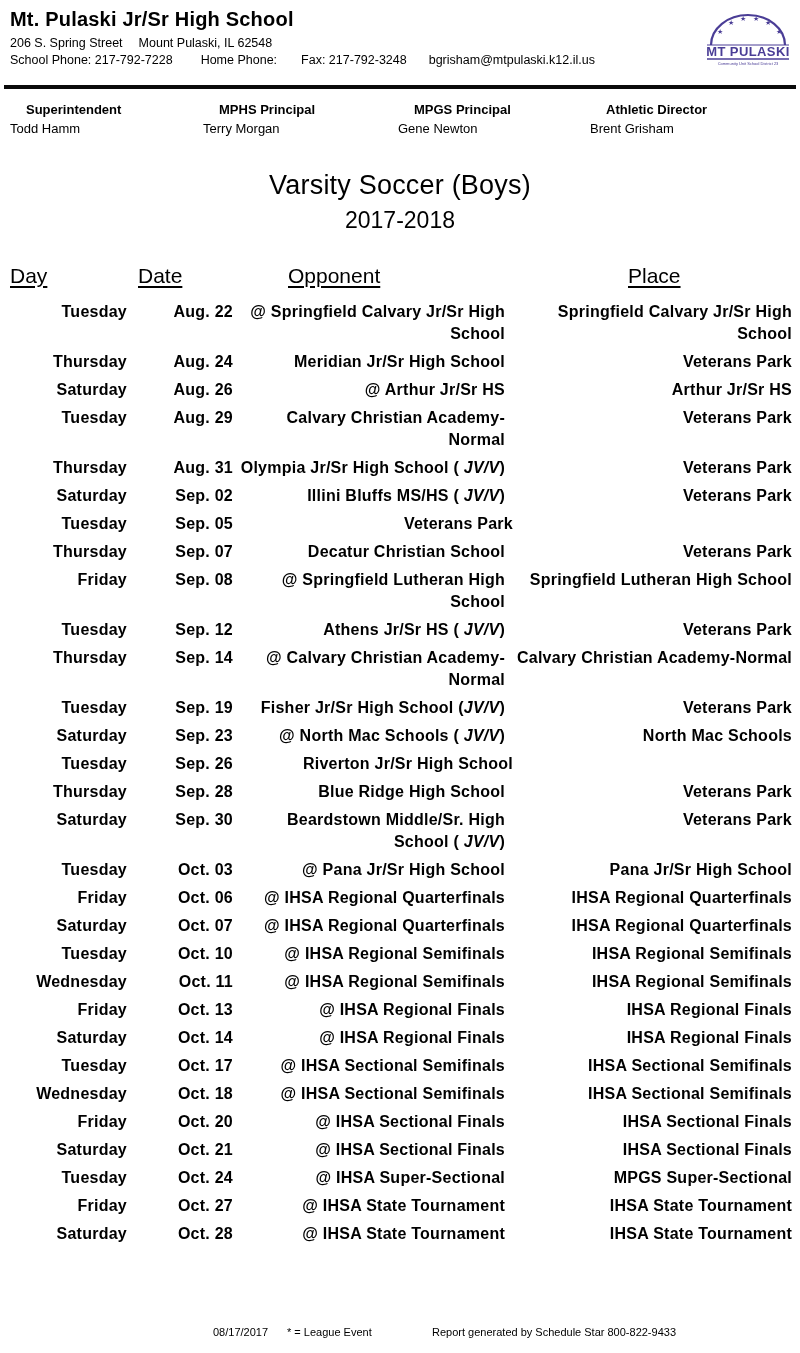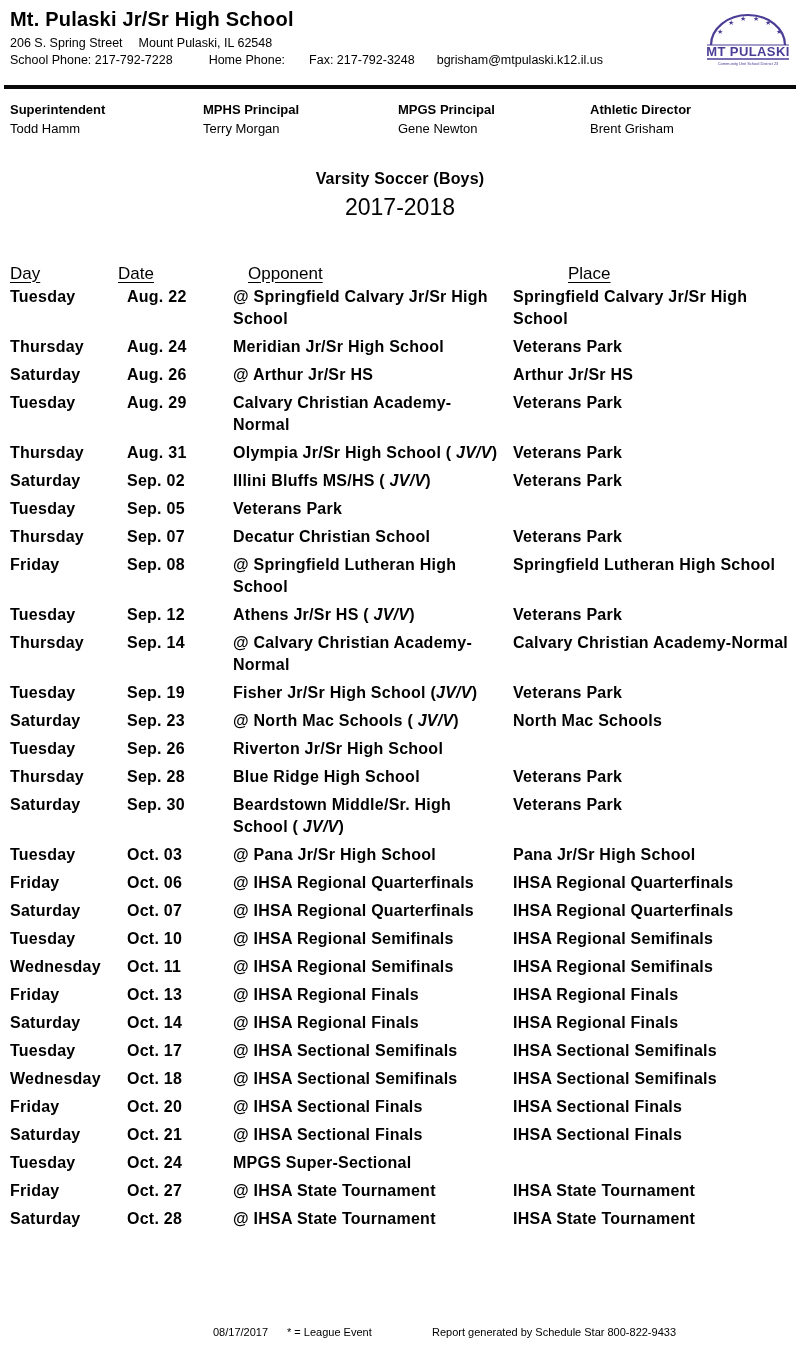--- a/index.html
+++ b/index.html
@@ -8,49 +8,49 @@
     width:800px; height:1353px; position:relative; overflow:hidden;
     font-family:"Liberation Sans", sans-serif; color:#000;
   }
   .page { position:absolute; inset:0; }
 
   
   .school-name { position:absolute; left:10px; top:8px; font-size:20px; font-weight:bold; letter-spacing:0.2px; }
   .addr-line  { position:absolute; left:10px; top:36px; font-size:12.5px; }
   .addr-line .seg { margin-right:16px; }
   .phone-line { position:absolute; left:10px; top:53px; font-size:12.5px; }
-  .phone-line .seg { margin-right:36px; }
+  .phone-line .seg { margin-right:28px; }
   .phone-line .seg:nth-child(2){ margin-right:24px; }
   .phone-line .seg:nth-child(3){ margin-right:22px; }
 
   .logo { position:absolute; right:8px; top:12px; width:88px; height:56px; }
 
   .rule { position:absolute; left:4px; right:4px; top:85px; height:4px; background:#0a0a0a; }
 
   
   .staff { position:absolute; top:102px; left:0; right:0; height:40px; }
   .staff .member { position:absolute; top:0; font-size:13px; }
-  .staff .member .role { font-weight:bold; }
+  .staff .member .role { font-weight:bold;margin-left:16px; }
   .staff .member .name { margin-top:4px; }
   .staff .m0 { left:10px; } .staff .m1 { left:203px; } .staff .m2 { left:398px; } .staff .m3 { left:590px; }
 
   
   .title-block { position:absolute; top:170px; left:0; width:100%; text-align:center; }
-  .event-title { font-size:16px; font-weight:bold; letter-spacing:0.2px; }
+  .event-title { font-size:27px; font-weight:normal; letter-spacing:0.2px; }
   .season { font-size:23px; margin-top:6px; }
 
   
   .sched { position:absolute; left:10px; top:264px; width:782px; }
   .hdr-row, .data-row { display:grid; grid-template-columns:117px 106px 280px 279px; }
-  .hdr-row { font-size:17px; margin-bottom:2px; }
+  .hdr-row { font-size:21px; margin-bottom:13px;gap:20px; }
   .hdr-row span { justify-self:start; text-decoration:underline; text-underline-offset:3px; }
   .hdr-row .h-date { margin-left:-9px; }
   .hdr-row .h-opp  { margin-left:15px; }
   .hdr-row .h-place{ margin-left:55px; }
-  .data-row { font-size:16px; font-weight:bold; letter-spacing:0.25px; line-height:22px; margin-bottom:6px; }
+  .data-row { font-size:16px; font-weight:bold; letter-spacing:0.25px; line-height:22px; margin-bottom:6px;text-align:right; }
   .data-row .c-opp { padding-right:8px; }
   .data-row i { font-style:italic; }
 
   
   .footer { position:absolute; top:1326px; left:0; right:0; height:16px; font-size:11px; }
   .footer span { position:absolute; top:0; }
   .f-date { left:213px; }
   .f-legend { left:287px; }
   .f-generated { left:432px; }
 </style>
@@ -273,20 +273,21 @@
         </div>
         <div class="data-row">
           <div class="c-day">Saturday</div>
           <div class="c-date">Oct. 21</div>
           <div class="c-opp">@ IHSA Sectional Finals</div>
           <div class="c-place">IHSA Sectional Finals</div>
         </div>
         <div class="data-row">
           <div class="c-day">Tuesday</div>
           <div class="c-date">Oct. 24</div>
+          <div class="c-opp">@ IHSA Super-Sectional</div>
           <div class="c-place">MPGS Super-Sectional</div>
         </div>
         <div class="data-row">
           <div class="c-day">Friday</div>
           <div class="c-date">Oct. 27</div>
           <div class="c-opp">@ IHSA State Tournament</div>
           <div class="c-place">IHSA State Tournament</div>
         </div>
         <div class="data-row">
           <div class="c-day">Saturday</div>

